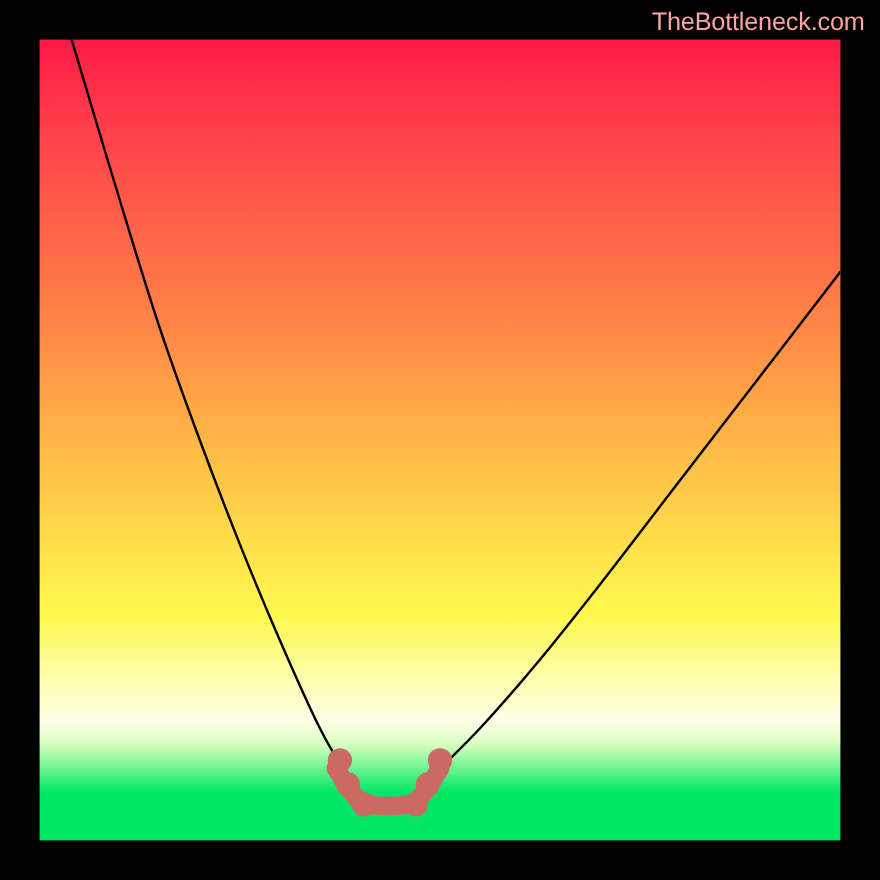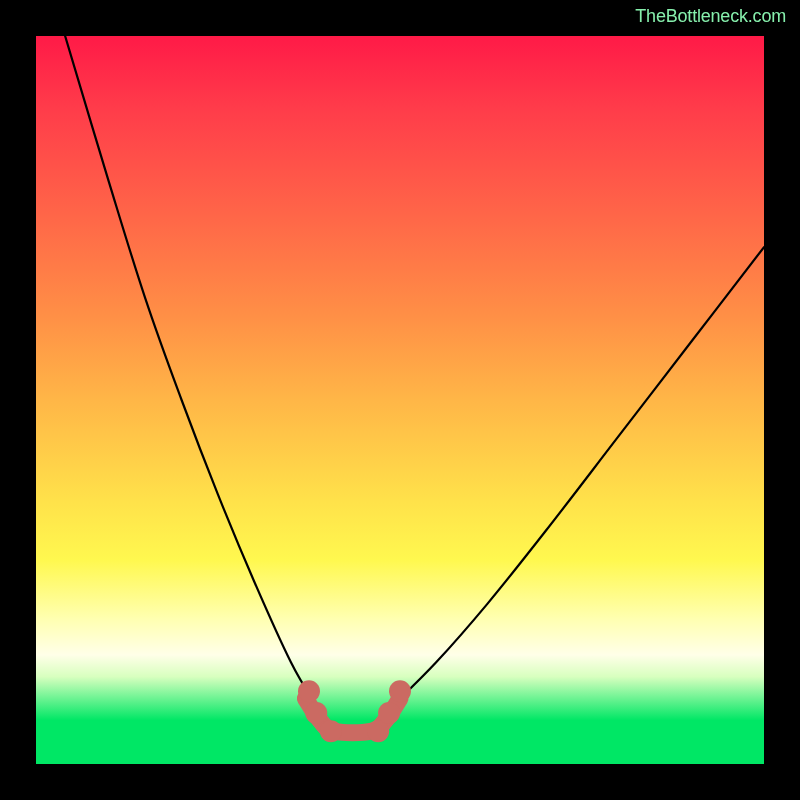--- a/index.html
+++ b/index.html
@@ -37,22 +37,22 @@
       #ffffe8 85%,
       #d8ffbf 88%,
       #00e765 94%,
       #00e765 100%
     );
   }
   .watermark {
     position: absolute;
     top: 6px;
     right: 14px;
-    color: #86efac;
-    font-size: 18px;
+    color: #fca5a5;
+    font-size: 23px;
     letter-spacing: -0.2px;
   }
   svg {
     position: absolute;
     left: 0;
     top: 0;
   }
 </style>
 </head>
 <body>

